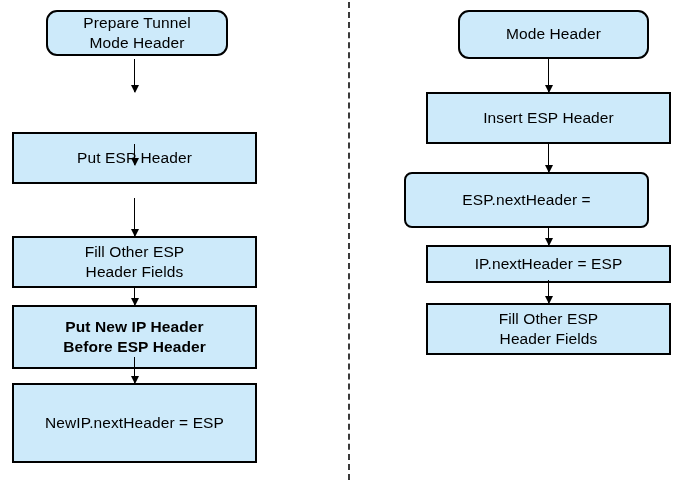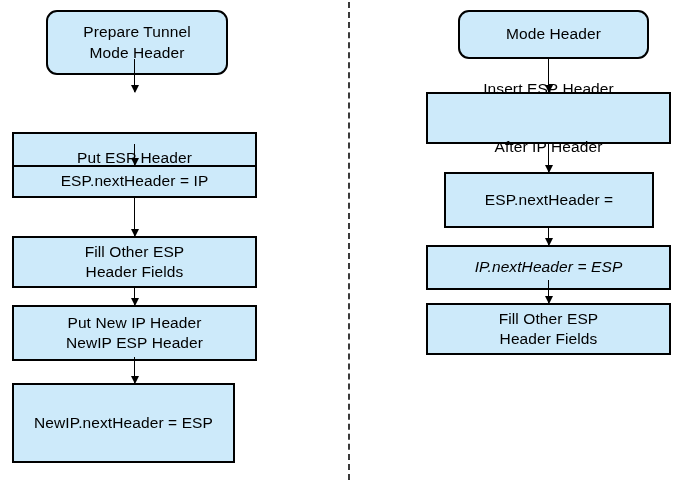--- a/index.html
+++ b/index.html
@@ -69,79 +69,75 @@
     position: absolute;
     width: 0;
     border-left: 2px dashed #3a3a3a;
   }
 </style>
 </head>
 <body>
 
 <div id="canvas">
 
-  <div class="node terminal" style="left:46px; top:10px; width:182px; height:65px;">
+  <div class="node terminal" style="left:46px; top:10px; width:182px; height:46px;">
     <span class="line">Prepare Tunnel</span>
     <span class="line">Mode Header</span>
   </div>
 
   <div class="arrow" style="left:134px; top:59px; height:33px;"></div>
 
   <div class="node" style="left:12px; top:92px; width:245px; height:52px;margin-top:40px;">
     <span class="line">Put ESP Header</span>
   </div>
 
   <div class="arrow" style="left:134px; top:144px; height:21px;"></div>
 
-  <div class="node" style="left:12px; top:165px; width:245px; height:33px;">
-    <span class="line">ESP.nextHeader = IP</span>
-  </div>
 
   <div class="arrow" style="left:134px; top:198px; height:38px;"></div>
 
   <div class="node" style="left:12px; top:236px; width:245px; height:52px;">
     <span class="line">Fill Other ESP</span>
     <span class="line">Header Fields</span>
   </div>
 
   <div class="arrow" style="left:134px; top:288px; height:17px;"></div>
 
-  <div class="node" style="left:12px; top:305px; width:245px; height:56px;">
+  <div class="node" style="left:12px; top:305px; width:245px; height:64px;font-weight:bold;">
     <span class="line">Put New IP Header</span>
-    <span class="line">NewIP ESP Header</span>
+    <span class="line">Before ESP Header</span>
   </div>
 
   <div class="arrow" style="left:134px; top:357px; height:26px;"></div>
 
-  <div class="node" style="left:12px; top:383px; width:223px; height:80px;">
+  <div class="node" style="left:12px; top:383px; width:245px; height:80px;">
     <span class="line">NewIP.nextHeader = ESP</span>
   </div>
 
   <div class="divider" style="left:348px; top:2px; height:478px;"></div>
 
   <div class="node terminal" style="left:458px; top:10px; width:191px; height:49px;">
     <span class="line">Mode Header</span>
   </div>
 
   <div class="arrow" style="left:548px; top:59px; height:33px;"></div>
 
   <div class="node" style="left:426px; top:92px; width:245px; height:52px;gap:37px;">
     <span class="line">Insert ESP Header</span>
-    <span class="line">After IP Header</span>
   </div>
 
   <div class="arrow" style="left:548px; top:144px; height:28px;"></div>
 
-  <div class="node" style="left:444px; top:172px; width:210px; height:56px;">
+  <div class="node" style="left:404px; top:172px; width:245px; height:56px;border-radius:8px;">
     <span class="line">ESP.nextHeader =</span>
   </div>
 
   <div class="arrow" style="left:548px; top:228px; height:17px;"></div>
 
-  <div class="node" style="left:426px; top:245px; width:245px; height:45px;font-style:italic;">
+  <div class="node" style="left:426px; top:245px; width:245px; height:38px;">
     <span class="line">IP.nextHeader = ESP</span>
   </div>
 
   <div class="arrow" style="left:548px; top:280px; height:23px;"></div>
 
   <div class="node" style="left:426px; top:303px; width:245px; height:52px;">
     <span class="line">Fill Other ESP</span>
     <span class="line">Header Fields</span>
   </div>
 

